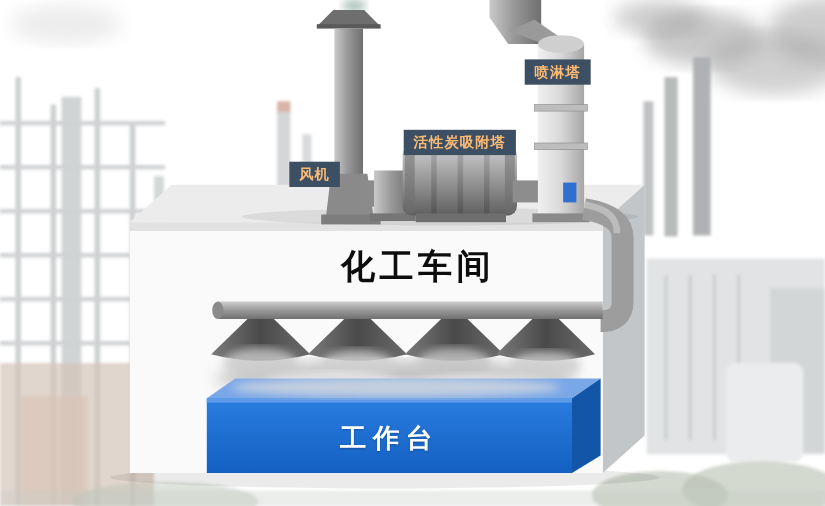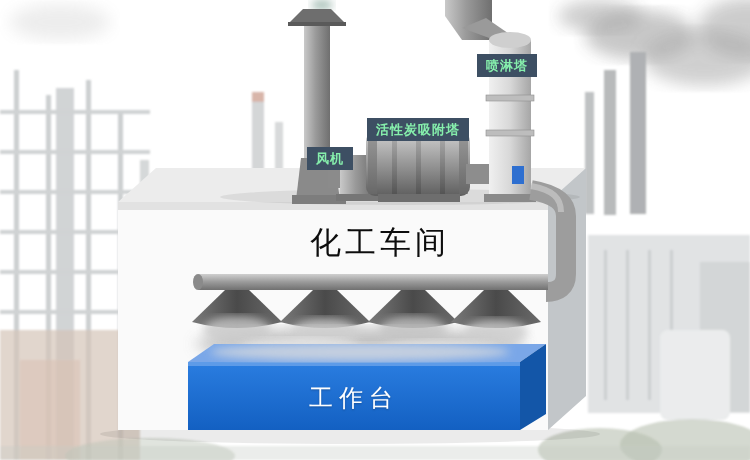--- a/index.html
+++ b/index.html
@@ -2,31 +2,31 @@
 <html><head>
 <meta charset="utf-8">
 <style>
   html,body{margin:0;padding:0;}
   .stage{
     position:relative;width:750px;height:460px;background:#ffffff;overflow:hidden;
     font-family:"Liberation Sans", sans-serif;
   }
   .stage svg{position:absolute;left:0;top:0;}
   .tag{
-    position:absolute;background:#3d4f63;color:#86efac;
+    position:absolute;background:#3d4f63;color:#fdba74;
     font-size:13px;font-weight:bold;line-height:1;
     padding:5px 9px;letter-spacing:1px;white-space:nowrap;
   }
   .building-title{
     position:absolute;left:160px;top:222px;width:440px;text-align:center;
-    font-size:31px;font-weight:normal;color:#0d0d0d;letter-spacing:4px;
+    font-size:31px;font-weight:bold;color:#0d0d0d;letter-spacing:4px;
   }
   .workbench-title{
     position:absolute;left:188px;top:382px;width:332px;text-align:center;
-    font-size:24px;font-weight:normal;color:#ffffff;letter-spacing:6px;
+    font-size:24px;font-weight:bold;color:#ffffff;letter-spacing:6px;
     text-shadow:0 1px 2px rgba(0,0,0,.25);
   }
 </style>
 </head>
 <body>
 
 <div class="stage">
 
   <svg width="750" height="460" viewBox="0 0 750 460">
     <defs>
@@ -208,17 +208,17 @@
         <rect x="188" y="362" width="332" height="68" fill="url(#benchFront)"></rect>
         <rect x="188" y="362" width="332" height="4" fill="#5d9be8"></rect>
         <ellipse cx="360" cy="352" rx="150" ry="9" fill="#dddddd" opacity="0.75" filter="url(#fume4)"></ellipse>
       </g>
     </g>
   </svg>
 
   <div class="building-title">化工车间</div>
   <div class="workbench-title">工作台</div>
 
-  <div class="tag" style="left:263px;top:147px;margin-left:44px;">风机</div>
+  <div class="tag" style="left:263px;top:147px;">风机</div>
   <div class="tag" style="left:367px;top:102px;margin-top:16px;">活性炭吸附塔</div>
   <div class="tag" style="left:477px;top:54px;">喷淋塔</div>
 
 </div>
 
 </body></html>

